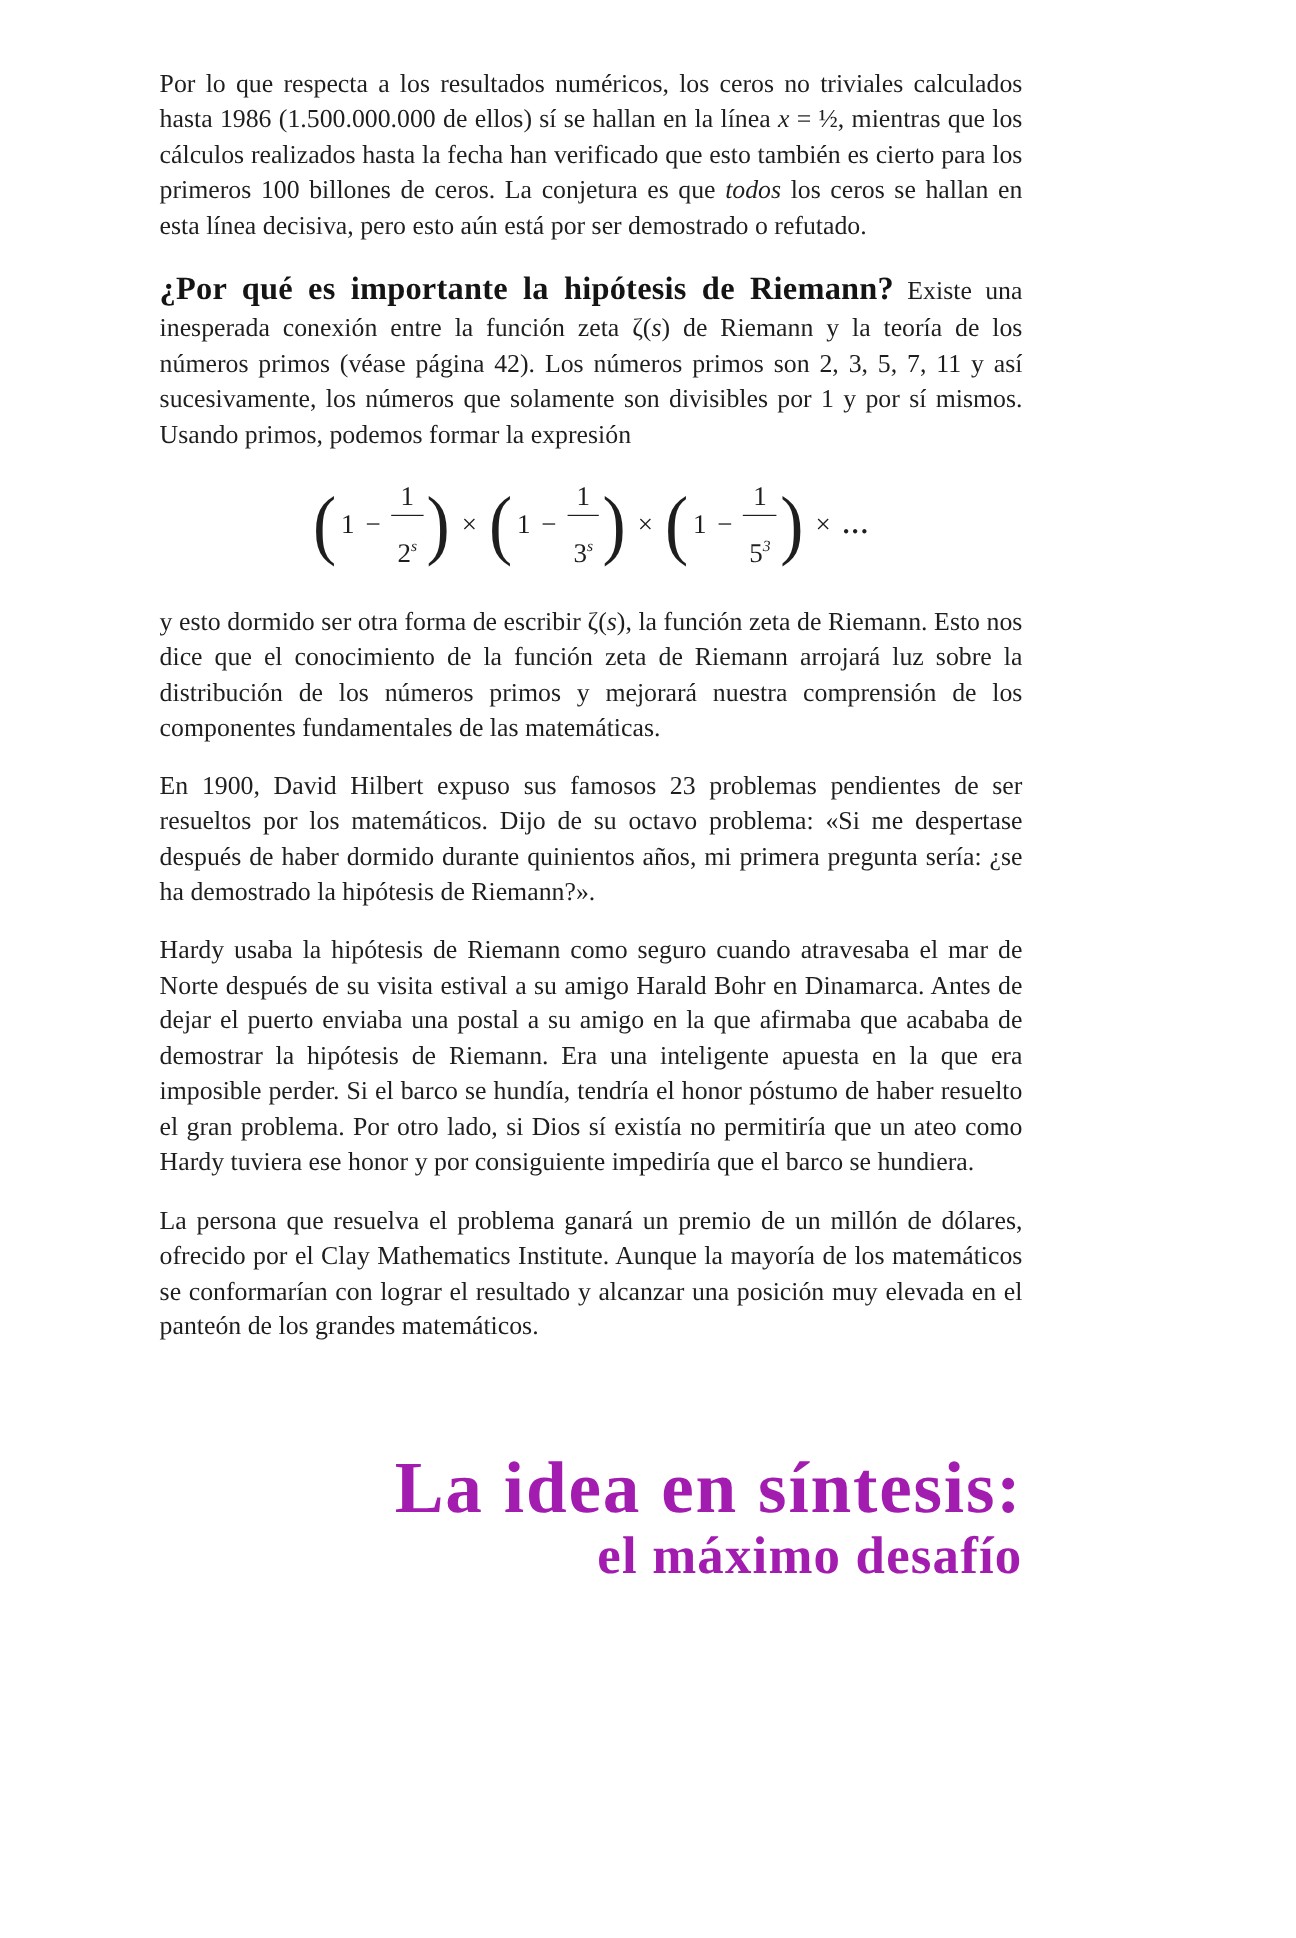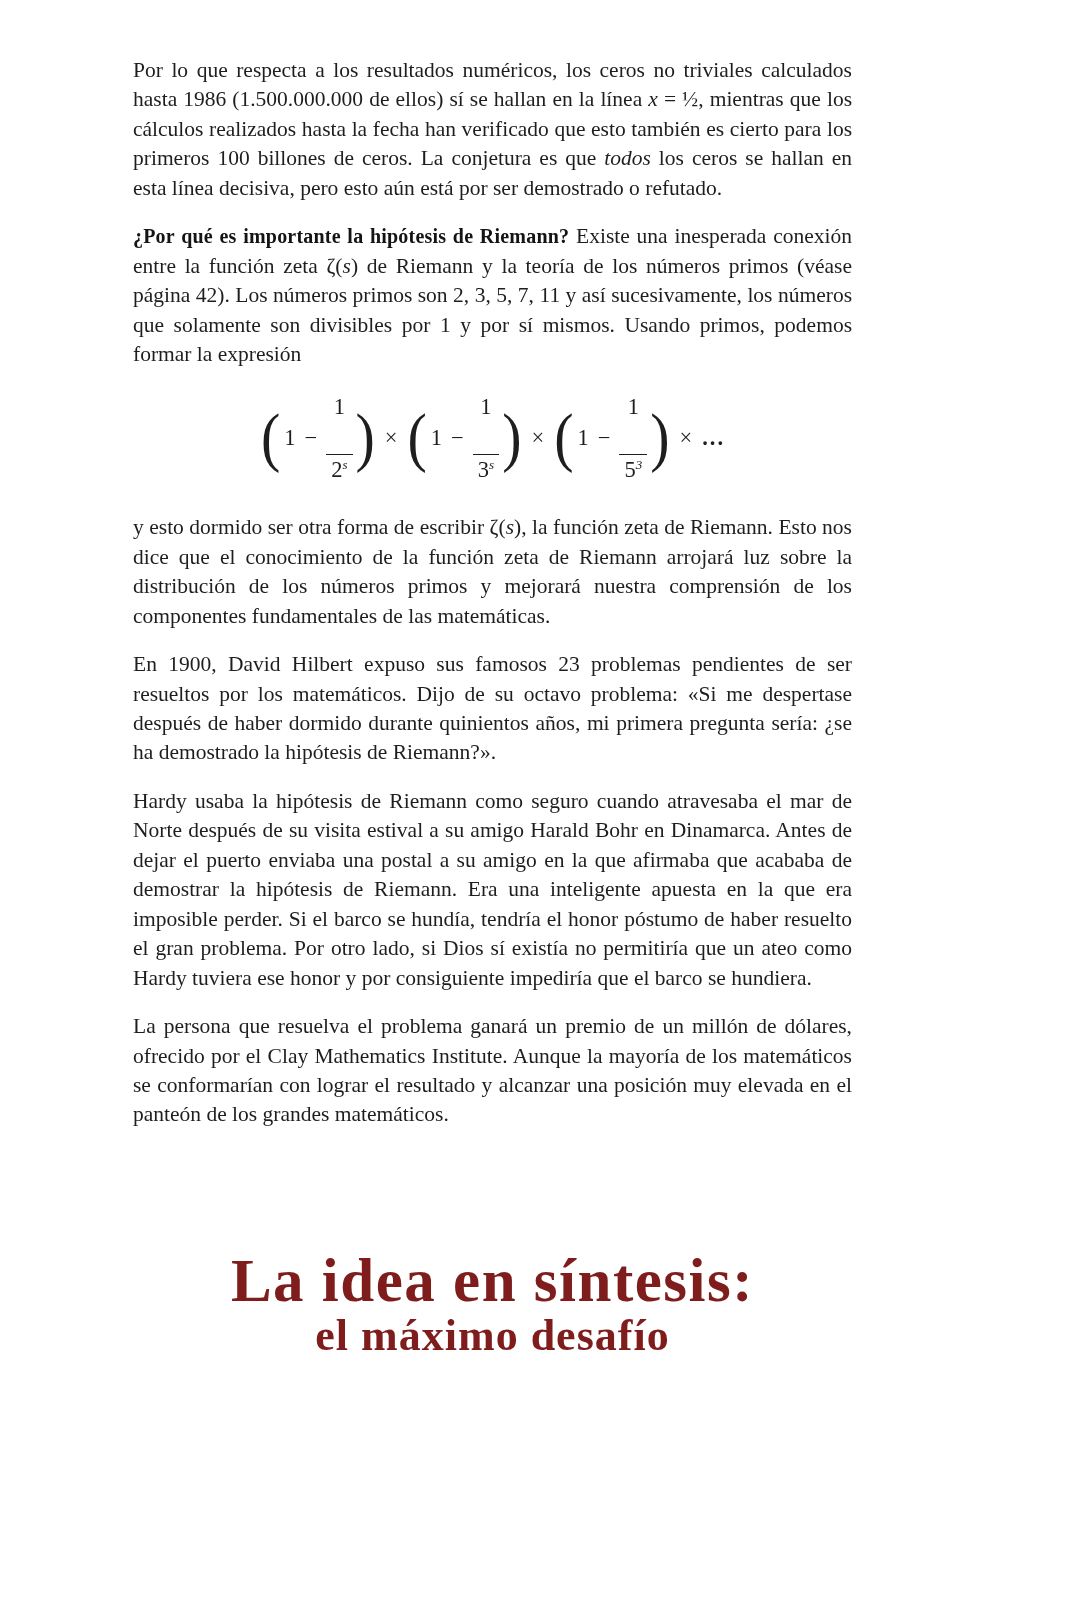--- a/index.html
+++ b/index.html
@@ -28,21 +28,21 @@
   p.body-par {
     font-size: 21.5px;
     line-height: 1.37;
     text-align: justify;
     margin-bottom: 19px;
     color: #1e1e1e;
   }
   .it { font-style: italic; }
   .runin-heading {
     font-weight: bold;
-    font-size: 20px;
+    font-size: 27px;
     letter-spacing: 0.2px;
     color: #141414;
   }
   
   .formula-row {
     display: flex;
     justify-content: center;
     align-items: center;
     margin: 24px 0 30px 0;
     font-size: 22.5px;
@@ -60,29 +60,29 @@
   .lead { margin: 0 2px 0 3px; }
   .minus { margin: 0 7px; }
   .frac {
     display: inline-flex;
     flex-direction: column;
     align-items: center;
     line-height: 1.15;
     margin: 0 2px;
   }
   .frac .num { padding: 0 5px 2px 5px; }
-  .frac .den { border-top: 1.5px solid #1e1e1e; padding: 2px 5px 0 5px; margin-top: 33px; }
+  .frac .den { border-top: 1.5px solid #1e1e1e; padding: 18px 5px 0 5px; }
   .exp { font-size: 13px; font-style: italic; }
   .times { margin: 0 9px; }
   .ellipsis { margin-left: 1px; letter-spacing: 2px; font-weight: bold; }
   
   .footer {
-    margin-top: 120px;
-    text-align: center;
-    color: #7f1d1d;
+    margin-top: 90px;
+    text-align: right;
+    color: #a21caf;
     font-weight: bold;
     font-family: "Liberation Serif", serif;
   }
   .footer-line1 {
     font-size: 61px;
     line-height: 1.02;
     letter-spacing: 1.5px;
   }
   .footer-line2 {
     font-size: 44px;

